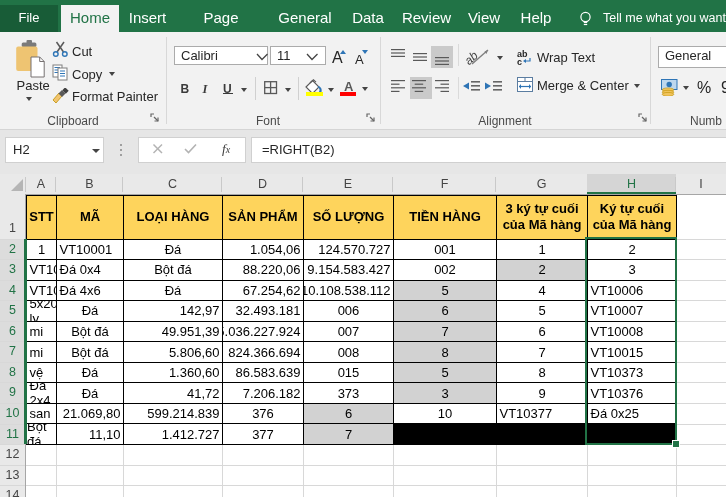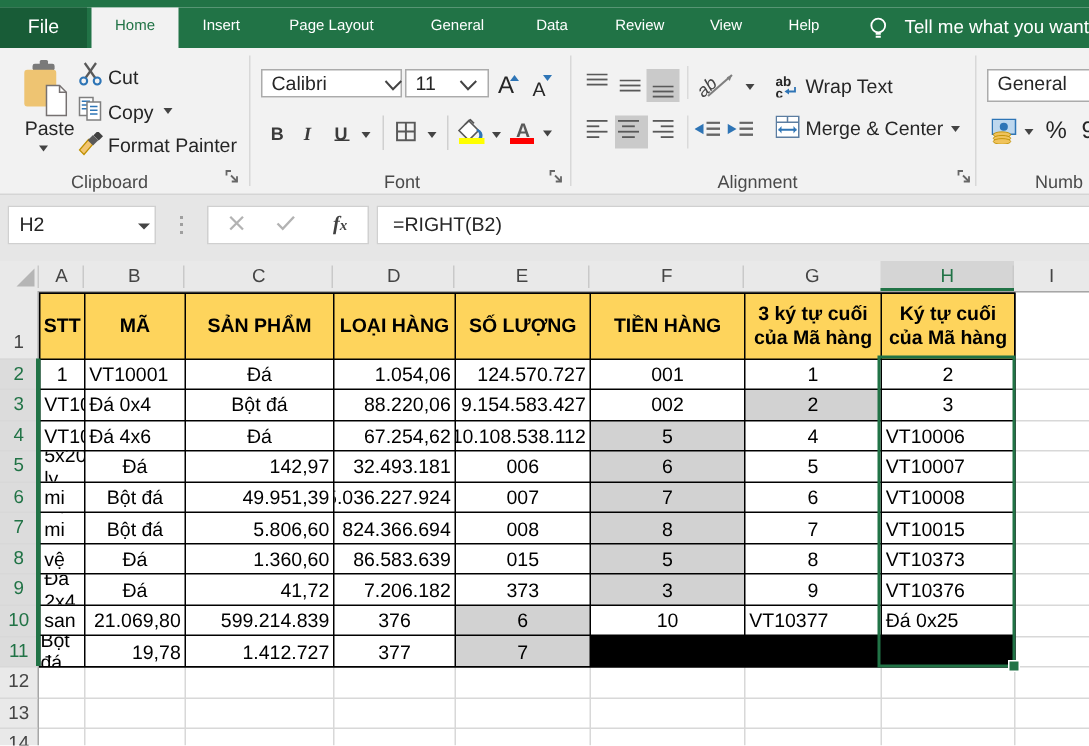--- a/index.html
+++ b/index.html
@@ -2,21 +2,21 @@
 <html><head><meta charset="utf-8"><style>
 html,body{margin:0;padding:0}
 body{width:726px;height:497px;overflow:hidden;position:relative;background:#fff;
   font-family:"Liberation Sans",sans-serif;-webkit-font-smoothing:antialiased}
 .a{position:absolute}
 
 #topstrip{left:0;top:0;width:726px;height:5px;background:#217346}
 #tabbar{left:0;top:5px;width:726px;height:27px;background:#217346}
 #filetab{left:0;top:0;width:58px;height:27px;background:#185c37;color:#fff;
   font-size:13px;text-align:center;line-height:26px}
-.tab{top:0;height:27px;color:#fff;font-size:10px;line-height:26px;text-align:center}
+.tab{top:0;height:27px;color:#fff;font-size:15px;line-height:26px;text-align:center}
 #hometab{left:61px;width:58px;background:#f2f2f2;color:#217346}
 
 #ribbon{left:0;top:32px;width:726px;height:97px;background:#f2f2f2;border-bottom:1px solid #d5d5d5}
 .gsep{top:5px;height:87px;width:1px;background:#d8d8d8}
 .glabel{font-size:12px;color:#4a4a4a;top:82px;text-align:center}
 .rtxt{font-size:13px;color:#262626}
 .launch{width:10px;height:10px;top:81px}
 
 #fbar{left:0;top:130px;width:726px;height:44px;background:#e6e6e6}
 .fbox{background:#fff;border:1px solid #d0d0d0;top:7px;height:24px}
@@ -279,21 +279,21 @@
   <div class="a fbox" style="left:138px;width:106px"></div>
   <svg class="a" style="left:152px;top:13px" width="12" height="12">
       <g stroke="#b3b3b3" stroke-width="1.5">
         <line x1="1.5" y1="1.5" x2="10" y2="10"></line>
         <line x1="10" y1="1.5" x2="1.5" y2="10"></line>
       </g>
     </svg>
   <svg class="a" style="left:184px;top:13px" width="14" height="12">
       <polyline points="1,6 4.5,9.5 12,1.5" fill="none" stroke="#b3b3b3" stroke-width="1.6"></polyline>
     </svg>
-  <div class="a" style="left:222px;top:11px;font-family:'Liberation Serif',serif;font-style:italic;font-weight:bold;font-size:13.5px;color:#404040">f<span style="font-size:10px">x</span></div>
+  <div class="a" style="left:222px;top:11px;font-family:'Liberation Serif',serif;font-style:italic;font-weight:normal;font-size:13.5px;color:#404040">f<span style="font-size:10px">x</span></div>
   <div class="a fbox" style="left:251px;width:475px"></div>
   <div class="a rtxt" style="left:262px;top:12px">=RIGHT(B2)</div>
 </div>
 <div class="a" id="sheet">
   <div class="a" id="colhdr">
     <div class="a ch" style="left:26px;width:30px">A</div>
     <div class="a ch" style="left:56px;width:67px">B</div>
     <div class="a ch" style="left:123px;width:99px">C</div>
     <div class="a ch" style="left:222px;width:81px">D</div>
     <div class="a ch" style="left:303px;width:90px">E</div>
@@ -365,22 +365,22 @@
   <div class="a gl" style="left:123px;top:270.1px;width:1px;height:52.9px"></div>
   <div class="a gl" style="left:222px;top:270.1px;width:1px;height:52.9px"></div>
   <div class="a gl" style="left:303px;top:270.1px;width:1px;height:52.9px"></div>
   <div class="a gl" style="left:393px;top:270.1px;width:1px;height:52.9px"></div>
   <div class="a gl" style="left:496px;top:270.1px;width:1px;height:52.9px"></div>
   <div class="a gl" style="left:587px;top:270.1px;width:1px;height:52.9px"></div>
   <div class="a gl" style="left:676px;top:270.1px;width:1px;height:52.9px"></div>
   <div class="a" id="tbl">
     <div class="h">STT</div>
       <div class="h">MÃ</div>
+      <div class="h">LOẠI HÀNG</div>
       <div class="h">SẢN PHẨM</div>
-      <div class="h">LOẠI HÀNG</div>
       <div class="h">SỐ LƯỢNG</div>
       <div class="h">TIỀN HÀNG</div>
       <div class="h small">3 ký tự cuối<br>của Mã hàng</div>
       <div class="h small">Ký tự cuối<br>của Mã hàng</div>
     <div>1</div>
       <div class="l">VT10001</div>
       <div>Đá</div>
       <div class="r">1.054,06</div>
       <div class="r">124.570.727</div>
       <div>001</div>
@@ -444,21 +444,21 @@
       <div class="l">VT10376</div>
       <div class="l">Đất san lấp</div>
       <div class="r">21.069,80</div>
       <div class="r">599.214.839</div>
       <div>376</div>
       <div class="s">6</div>
     <div>10</div>
       <div class="l">VT10377</div>
       <div class="l">Đá 0x25</div>
       <div>Bột đá</div>
-      <div class="r">19,78</div>
+      <div class="r">11,10</div>
       <div class="r">1.412.727</div>
       <div>377</div>
       <div class="s">7</div>
   </div>
 </div>
 
 <div class="a" style="left:585px;top:237px;width:88px;height:204px;border:2px solid #217346"></div>
 <div class="a" style="left:672px;top:440px;width:6px;height:6px;background:#217346;border:1px solid #fff"></div>
 
 </body></html>

